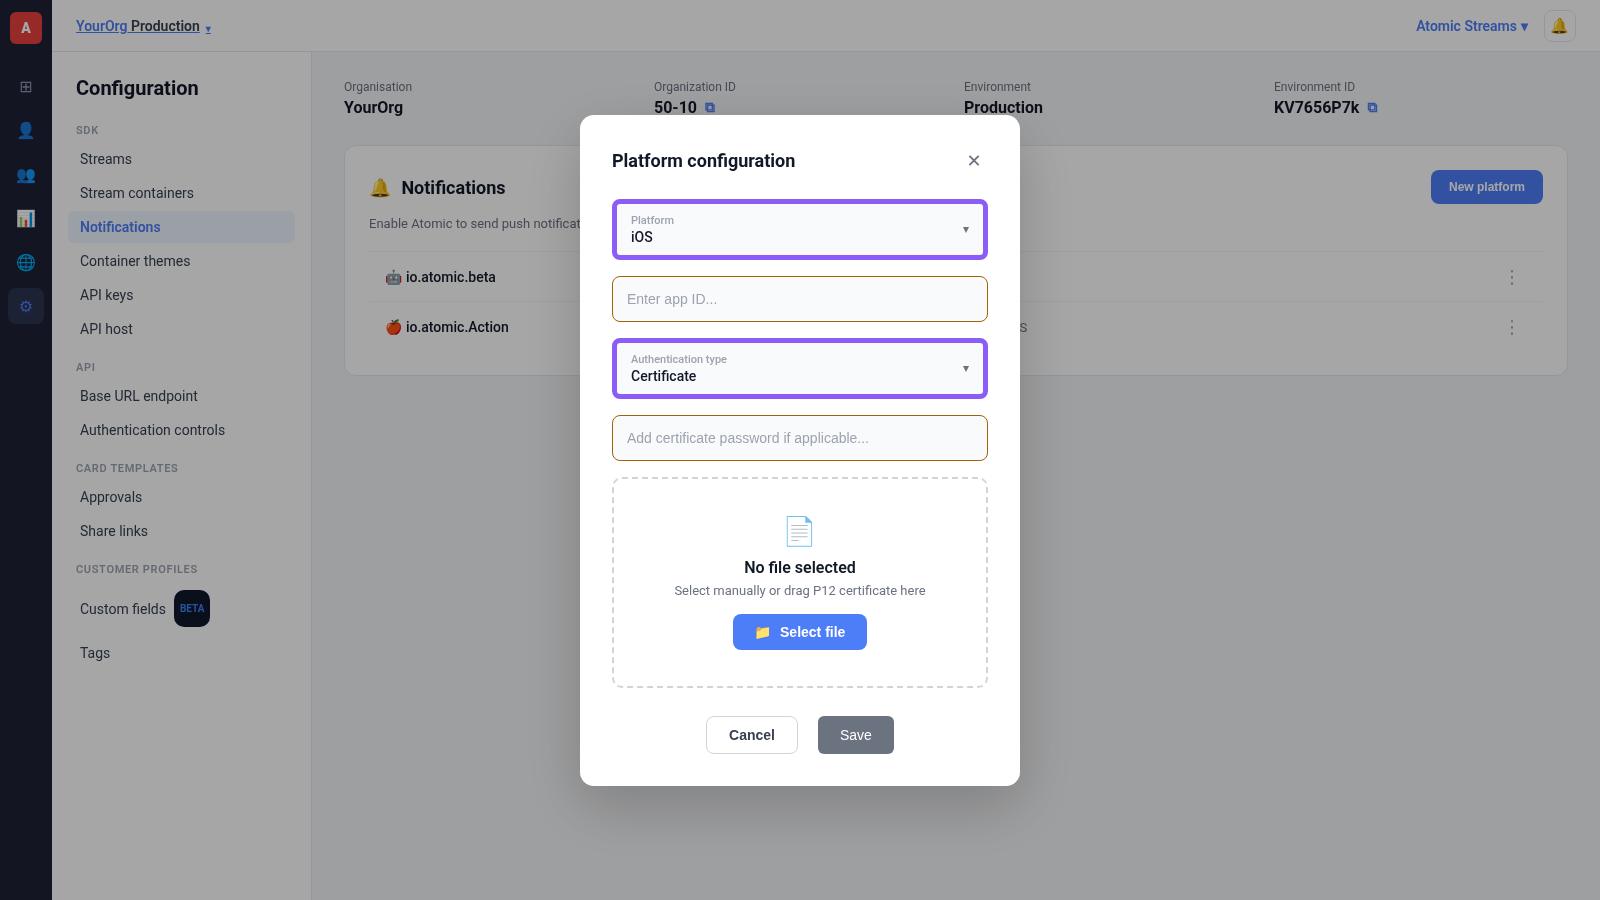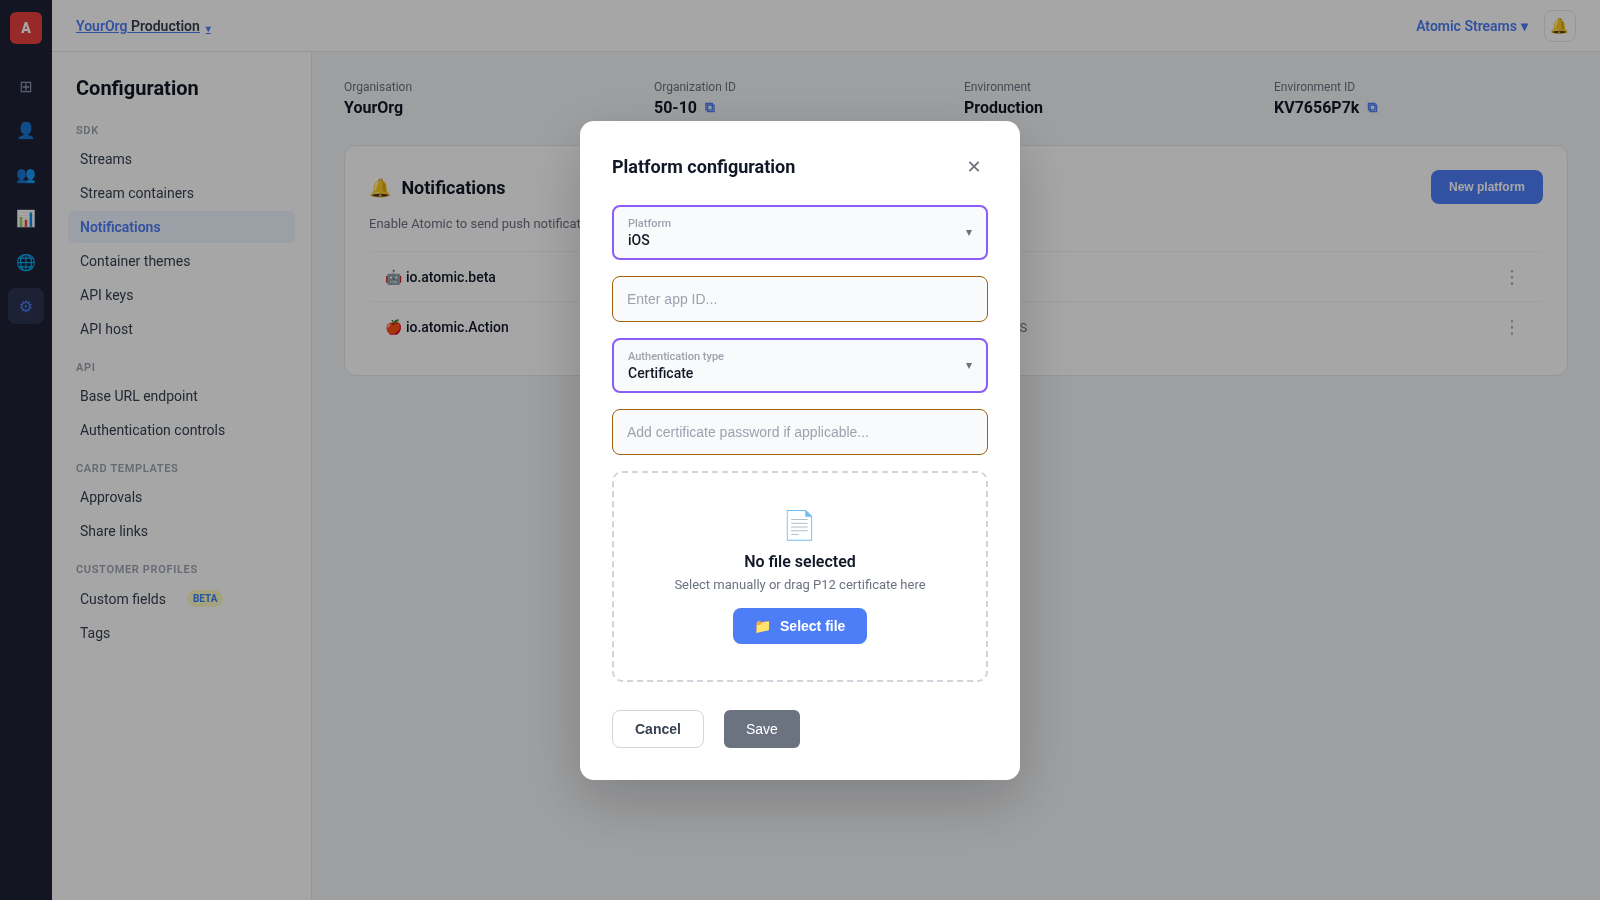--- a/index.html
+++ b/index.html
@@ -98,25 +98,24 @@
       padding: 0 8px; margin: 16px 0 6px;
     }
     .nav-item {
       display: flex; align-items: center; gap: 8px;
       padding: 8px 12px; border-radius: 6px;
       font-size: 14px; color: #374151; cursor: pointer;
       margin-bottom: 2px;
     }
     .nav-item.active { background: #eff4ff; color: #4d7ef7; font-weight: 600; }
     .beta-badge {
-      background: #fef9c3; color: #3b82f6;
+      background: #0f172a; color: #3b82f6;
       font-size: 10px; font-weight: 700;
-      padding: 3px 6px; border-radius: 10px;
+      padding: 13px 6px; border-radius: 10px;
       text-transform: uppercase;
-      margin-left: 13px;
     }
 
     
     .page-content {
       flex: 1;
       padding: 28px 32px;
       overflow-y: auto;
       position: relative;
     }
     .config-header-row {
@@ -193,21 +192,21 @@
     .modal-title { font-size: 18px; font-weight: 700; color: #111827; }
     .modal-close {
       cursor: pointer; color: #6b7280; font-size: 18px;
       width: 28px; height: 28px; display: flex; align-items: center; justify-content: center;
       border-radius: 6px;
     }
 
     .form-field { margin-bottom: 16px; }
     .form-select-wrap {
       position: relative;
-      border: 2px solid #8b5cf6; border-radius: 8px;
+      border: 5px solid #8b5cf6; border-radius: 8px;
       background: #f9fafb;
       padding: 10px 14px;
     }
     .form-select-wrap .field-label {
       font-size: 11px; color: #9ca3af; font-weight: 500; margin-bottom: 2px;
     }
     .form-select-wrap .field-value {
       font-size: 14px; color: #111827; font-weight: 500;
     }
     .form-select-wrap .chevron-down {
@@ -238,21 +237,21 @@
     .drag-hint { font-size: 13px; color: #6b7280; margin-bottom: 16px; }
     .select-file-btn {
       background: #4d7ef7; color: #fff;
       border: none; border-radius: 8px;
       padding: 10px 22px; font-size: 14px; font-weight: 600;
       cursor: pointer;
       display: inline-flex; align-items: center; gap: 8px;
     }
 
     .modal-footer {
-      display: flex; justify-content: flex-start; gap: 20px;
+      display: flex; justify-content: center; gap: 20px;
     }
     .cancel-btn {
       background: #fff; color: #374151;
       border: 1px solid #d1d5db; border-radius: 8px;
       padding: 10px 22px; font-size: 14px; font-weight: 600;
       cursor: pointer;
     }
     .save-btn {
       background: #6b7280; color: #fff;
       border: none; border-radius: 6px;

